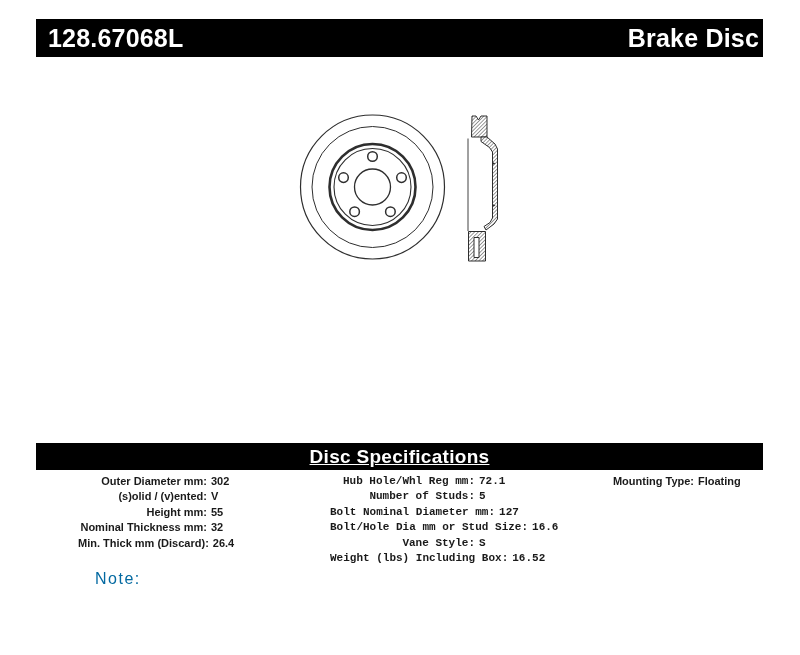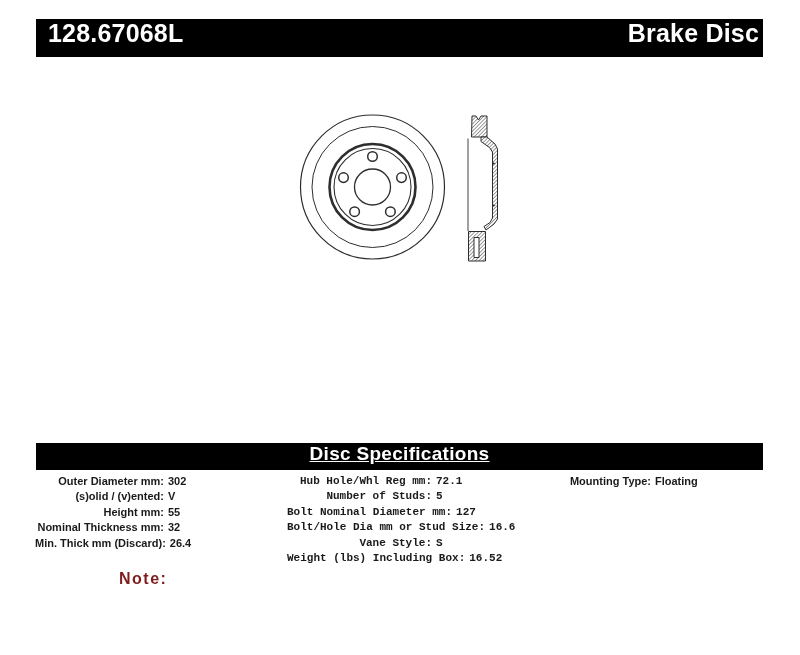--- a/index.html
+++ b/index.html
@@ -2,45 +2,45 @@
 <html><head>
 <meta charset="utf-8">
 <style>
   * { margin: 0; padding: 0; box-sizing: border-box; }
   html, body { width: 800px; height: 655px; background: #ffffff; }
   body { font-family: "Liberation Sans", "DejaVu Sans", sans-serif; position: relative; overflow: hidden; }
 
   .page { position: absolute; inset: 0; background: #ffffff; }
 
   
-  .bar { position: absolute; background: #000000; color: #ffffff; display: flex; align-items: flex-start; }
+  .bar { position: absolute; background: #000000; color: #ffffff; display: flex; align-items: center; }
   .header-bar { left: 36px; top: 19px; width: 727px; height: 38px; justify-content: space-between; }
   .header-bar .part-no { font-size: 25px; font-weight: bold; padding-left: 12px; letter-spacing: 0.2px; }
   .header-bar .product { font-size: 25px; font-weight: bold; padding-right: 4px; letter-spacing: 0.2px; }
 
   .spec-bar { left: 36px; top: 443px; width: 727px; height: 27px; justify-content: center; text-decoration: underline; }
   .spec-bar .title { font-size: 19px; font-weight: bold; letter-spacing: 0.3px; }
 
   
   .drawing { position: absolute; left: 280px; top: 95px; width: 240px; height: 185px; }
 
   
   .spec-col { position: absolute; top: 474px; font-size: 11px; font-weight: bold; color: #1a1a1a; }
-  .spec-col .row { display: flex; line-height: 15.4px; white-space: nowrap; }
+  .spec-col .row { display: flex; line-height: 15.4px; white-space: nowrap; margin-left: 43px; }
   .spec-col .lbl { text-align: right; }
   .spec-col .val { margin-left: 4px; text-align: right; }
   .col-left  { left: 35px;  width: 255px; }
   .col-left  .lbl { flex: 0 0 129px; }
   .col-mid   { left: 287px; width: 260px; font-family: Liberation Mono, monospace; }
   .col-mid   .lbl { flex: 0 0 145px; }
   .col-right { left: 521px; width: 250px; }
   .col-right .lbl { flex: 0 0 130px; }
 
   
-  .note { position: absolute; left: 95px; top: 570px; font-size: 16px; font-weight: bold; letter-spacing: 1.5px; color: #7f1d1d; margin-left: 24px; }
+  .note { position: absolute; left: 95px; top: 570px; font-size: 16px; font-weight: normal; letter-spacing: 1.5px; color: #0369a1; }
 </style>
 </head>
 <body>
 
 <div class="page">
 
   <div class="bar header-bar">
     <span class="part-no">128.67068L</span>
     <span class="product">Brake Disc</span>
   </div>

